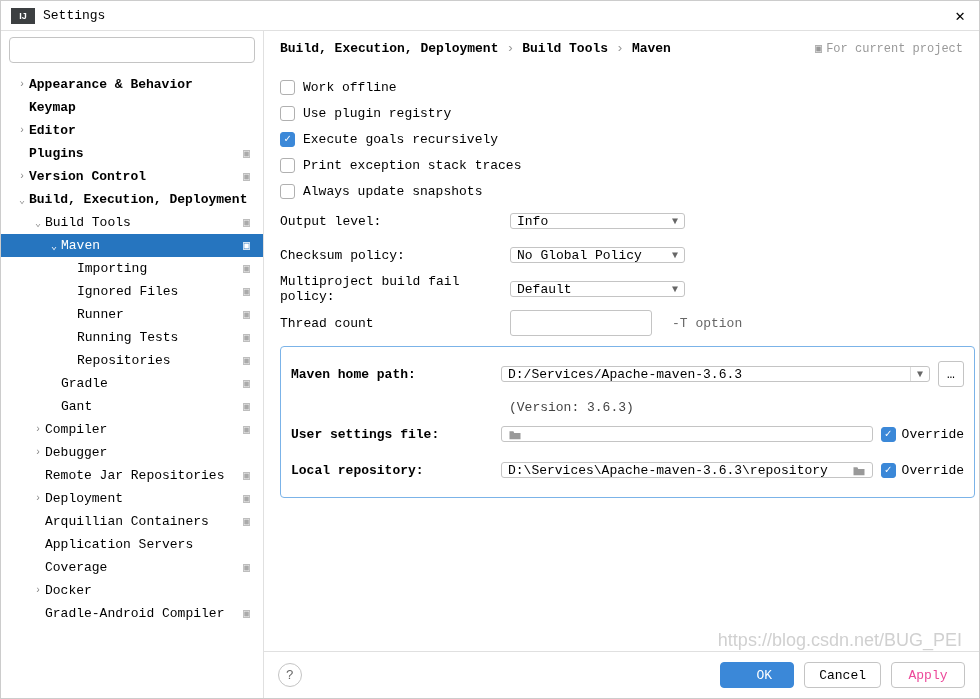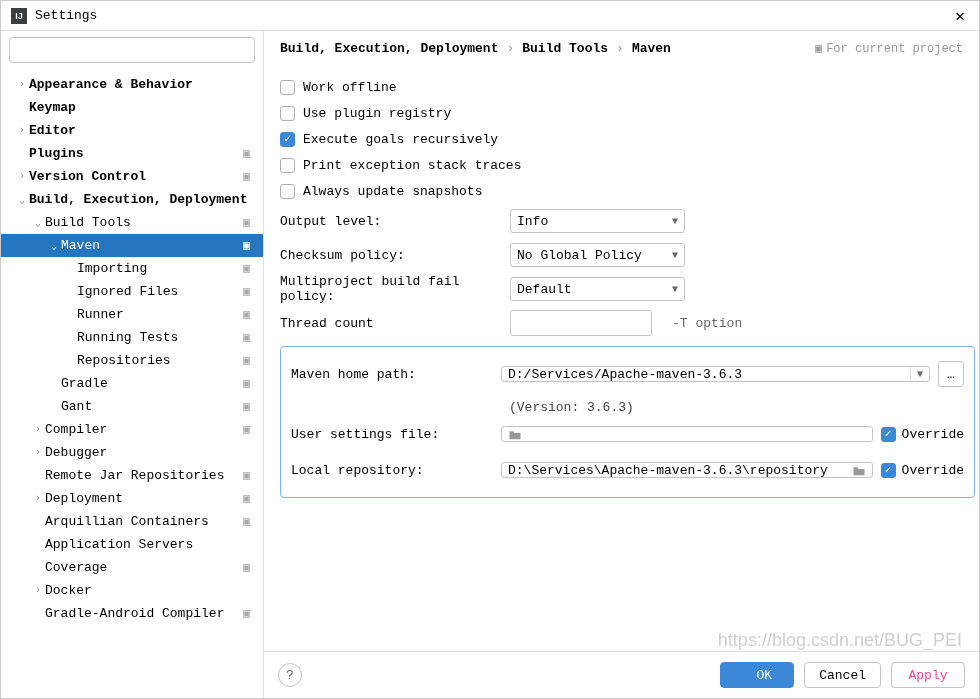--- a/index.html
+++ b/index.html
@@ -1,19 +1,19 @@
 <!DOCTYPE html>
 <html><head>
 <meta charset="utf-8">
 <style>
 * { box-sizing: border-box; margin: 0; padding: 0; }
 body { font-family: "Consolas", "Courier New", monospace; font-size: 13px; background: #fff; color: #000; width: 980px; height: 699px; overflow: hidden; position: relative; }
 .dialog { display: flex; flex-direction: column; height: 699px; border: 1px solid #ccc; }
 .titlebar { display: flex; align-items: center; padding: 6px 10px; border-bottom: 1px solid #e0e0e0; height: 30px; }
-.titlebar .app-icon { width: 16px; height: 16px; background: #3c3f41; margin-right: 8px; display: inline-flex; align-items: center; justify-content: center; color: #fff; font-size: 9px; font-weight: bold; font-family: sans-serif; }
+.titlebar .app-icon { width: 24px; height: 16px; background: #3c3f41; margin-right: 8px; display: inline-flex; align-items: center; justify-content: center; color: #fff; font-size: 9px; font-weight: bold; font-family: sans-serif; }
 .titlebar .title { flex: 1; font-size: 13px; }
 .titlebar .close { cursor: pointer; font-size: 16px; padding: 0 4px; }
 .body { display: flex; flex: 1; overflow: hidden; }
 .sidebar { width: 263px; border-right: 1px solid #e0e0e0; display: flex; flex-direction: column; background: #fff; }
 .search-wrap { padding: 6px 8px; }
 .search-box { width: 100%; height: 26px; border: 1px solid #c4c4c4; border-radius: 4px; padding: 2px 6px 2px 24px; font-family: inherit; font-size: 13px; position: relative; }
 .search-wrap { position: relative; }
 .search-icon { position: absolute; left: 14px; top: 11px; width: 13px; height: 13px; color: #888; }
 .tree { flex: 1; overflow-y: auto; padding-top: 4px; }
 .tree-row { display: flex; align-items: center; height: 23px; padding-right: 6px; cursor: pointer; white-space: nowrap; }
@@ -29,27 +29,27 @@
 .breadcrumb .crumb { font-weight: bold; }
 .breadcrumb .sep { color: #999; }
 .breadcrumb .hint { color: #999; margin-left: auto; display: flex; align-items: center; gap: 4px; font-size: 12px; }
 .content { flex: 1; padding: 10px 4px 10px 16px; overflow: auto; }
 .chk-row { display: flex; align-items: center; height: 26px; gap: 8px; }
 .chk { width: 15px; height: 15px; border: 1px solid #b0b0b0; border-radius: 3px; display: inline-flex; align-items: center; justify-content: center; background: #fff; }
 .chk.checked { background: #3b88d8; border-color: #3b88d8; color: #fff; }
 .chk.checked::after { content: "✓"; font-size: 11px; line-height: 1; }
 .form-row { display: flex; align-items: center; height: 34px; gap: 12px; }
 .form-row .label { width: 218px; }
-.select { width: 175px; height: 24px; border: 1px solid #c4c4c4; border-radius: 3px; display: flex; align-items: center; padding: 0 6px; background: #fff; justify-content: space-between; }
+.select { width: 175px; height: 16px; border: 1px solid #c4c4c4; border-radius: 3px; display: flex; align-items: center; padding: 0 6px; background: #fff; justify-content: space-between; }
 .select .caret { color: #666; font-size: 10px; }
 .textin { width: 170px; height: 26px; border: 1px solid #c4c4c4; border-radius: 3px; padding: 0 6px; font-family: inherit; font-size: 13px; }
 .thread-hint { color: #666; margin-left: 8px; }
 .highlight-box { border: 1px solid #7bb3e8; border-radius: 4px; padding: 12px 10px; margin-top: 6px; }
 .path-row { display: flex; align-items: center; gap: 8px; height: 30px; margin-bottom: 6px; }
-.path-row .plabel { width: 202px; }
+.path-row .plabel { width: 202px; font-weight: bold; }
 .path-input { flex: 1; height: 16px; border: 1px solid #c4c4c4; border-radius: 3px; display: flex; align-items: center; padding: 0 6px; background: #fff; }
 .path-input .txt { flex: 1; overflow: hidden; text-overflow: ellipsis; white-space: nowrap; }
 .path-input .caret { color: #666; font-size: 10px; padding-left: 6px; border-left: 1px solid #ddd; margin-left: 6px; height: 100%; display: flex; align-items: center; }
 .browse-btn { width: 26px; height: 26px; border: 1px solid #c4c4c4; border-radius: 3px; display: flex; align-items: center; justify-content: center; background: #fff; }
 .folder-icon { width: 14px; height: 11px; color: #999; }
 .version-row { padding-left: 218px; color: #444; height: 24px; display: flex; align-items: center; }
 .override { display: flex; align-items: center; gap: 6px; white-space: nowrap; }
 .buttonbar { display: flex; align-items: center; padding: 10px 14px; border-top: 1px solid #e0e0e0; gap: 10px; }
 .help-btn { width: 24px; height: 24px; border: 1px solid #c4c4c4; border-radius: 50%; display: flex; align-items: center; justify-content: center; color: #666; font-size: 13px; }
 .buttonbar .spacer { flex: 1; }

